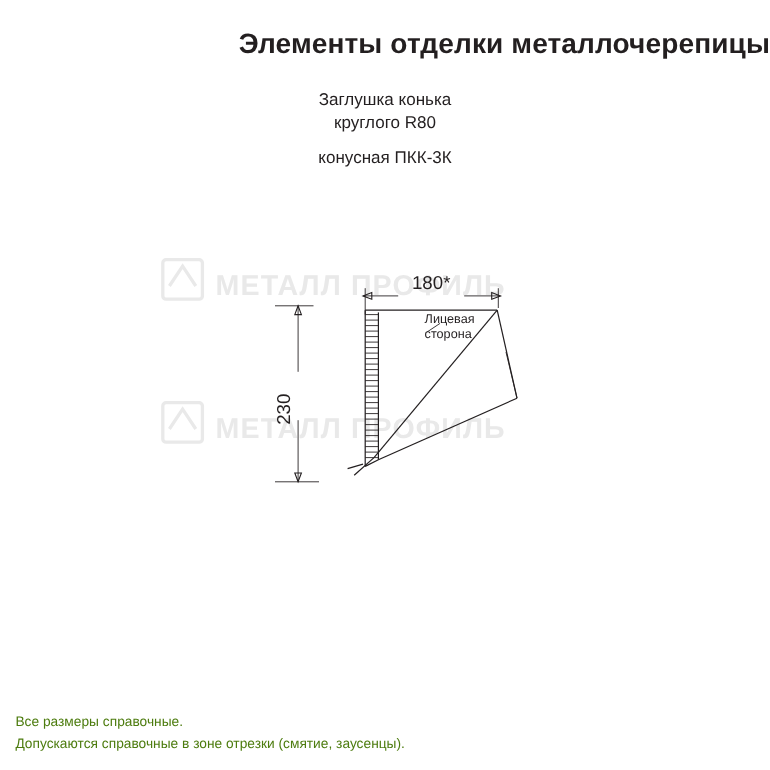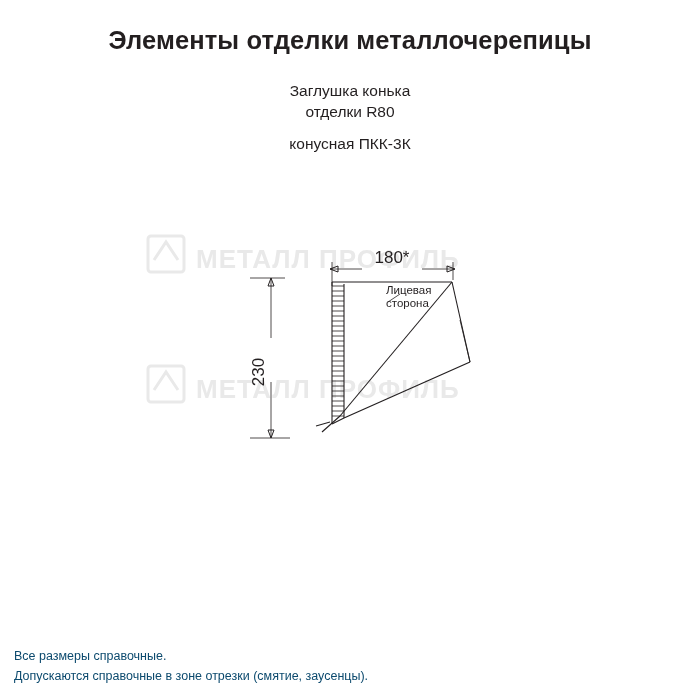--- a/index.html
+++ b/index.html
@@ -21,21 +21,21 @@
     inset: 0;
     width: 700px;
     height: 700px;
   }
 
   .title {
     position: absolute;
     top: 26px;
     left: 0;
     width: 700px;
-    text-align: center;
+    text-align: right;
     font-size: 25.5px;
     font-weight: bold;
     letter-spacing: 0.1px;
     color: #231f20;
   }
 
   .subtitle {
     position: absolute;
     left: 0;
     width: 700px;
@@ -55,21 +55,21 @@
     width: 672px;
     height: 330px;
   }
 
   .footer {
     position: absolute;
     left: 14px;
     bottom: 14px;
     font-size: 12.5px;
     line-height: 20px;
-    color: #0c4a6e;
+    color: #4d7c0f;
   }
   .footer div { white-space: nowrap; }
 
   svg { display: block; }
   .wm text {
     font-family: "Liberation Sans", sans-serif;
     font-weight: bold;
     fill: #e9e9e9;
     letter-spacing: 1px;
   }
@@ -94,21 +94,21 @@
   }
 </style>
 </head>
 <body>
 
 <div class="page">
 
   <div class="title">Элементы отделки металлочерепицы</div>
 
   <div class="subtitle subtitle-1">Заглушка конька</div>
-  <div class="subtitle subtitle-2">отделки R80</div>
+  <div class="subtitle subtitle-2">круглого R80</div>
   <div class="subtitle subtitle-3">конусная   ПКК-3К</div>
 
   <div class="drawing">
     <svg width="700" height="330" viewBox="0 0 700 330" xmlns="http://www.w3.org/2000/svg">
 
       <g class="wm">
         <g transform="translate(148,42)">
           <rect class="wm-box" x="0" y="24" width="36" height="36" rx="3"></rect>
           <path class="wm-box" d="M6 48 L18 30 L30 48"></path>
           <text x="48" y="56" font-size="26">МЕТАЛЛ ПРОФИЛЬ</text>

